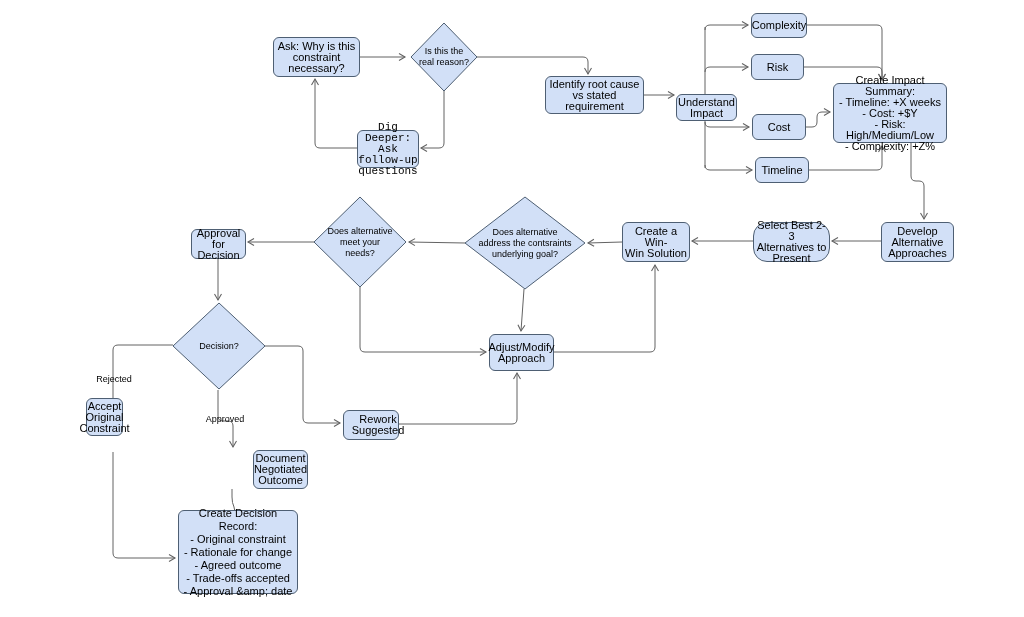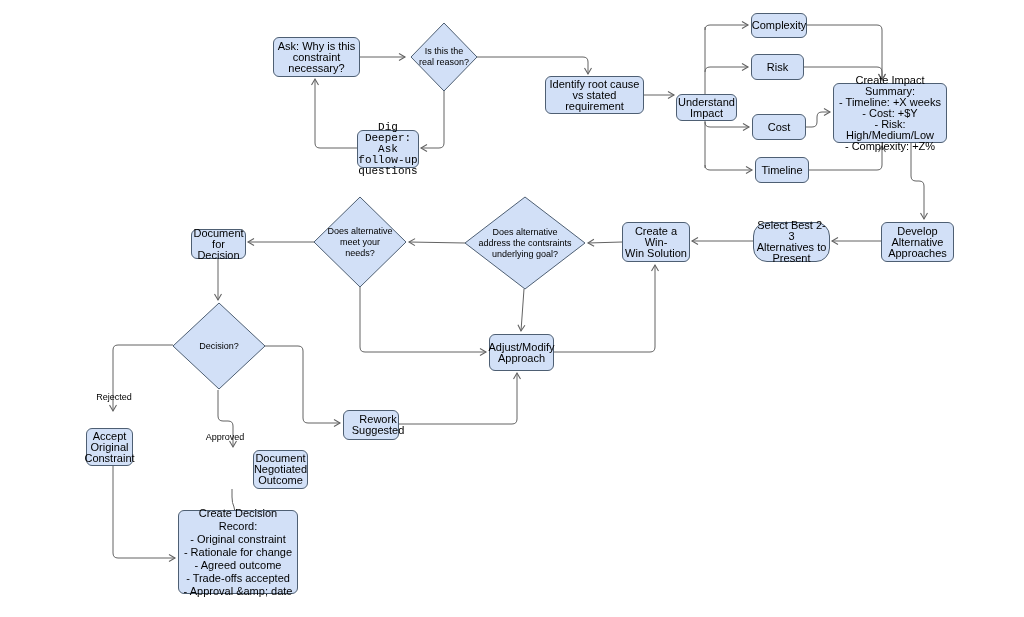--- a/index.html
+++ b/index.html
@@ -13,21 +13,21 @@
   polygon.diamond{fill:#d2e0f7;stroke:#4e5f73;stroke-width:1;stroke-linejoin:round;}
   .node{
     position:absolute;box-sizing:border-box;background:#d2e0f7;border:1px solid #4e5f73;
     border-radius:6px;display:flex;align-items:center;justify-content:center;
     text-align:center;font-size:11px;line-height:11px;white-space:pre-line;padding:1px 2px;
   }
   .dlabel{
     position:absolute;display:flex;align-items:center;justify-content:center;
     text-align:center;font-size:9px;line-height:11px;white-space:pre-line;pointer-events:none;
   }
-  .elabel{position:absolute;font-size:9px;line-height:10px;text-align:center;margin-top:18px;}
+  .elabel{position:absolute;font-size:9px;line-height:10px;text-align:center;}
   .lh13{line-height:13px;}
 </style>
 </head>
 <body>
 
 <div class="canvas">
 
   <svg class="edges" width="1024" height="617" viewBox="0 0 1024 617">
     <defs>
       <marker id="arw" markerWidth="10" markerHeight="10" refX="7.5" refY="4.5" orient="auto" markerUnits="userSpaceOnUse">
@@ -105,30 +105,30 @@
 - Risk: High/Medium/Low
 - Complexity: +Z%</div>
 
   <div class="node" style="left:753px;top:222px;width:77px;height:40px;border-radius:14px;">Select Best 2-3
 Alternatives to
 Present</div>
 
   <div class="node" style="left:622px;top:222px;width:68px;height:40px;">Create a Win-
 Win Solution</div>
 
-  <div class="node" style="left:191px;top:229px;width:55px;height:30px;">Document for
+  <div class="node" style="left:191px;top:229px;width:55px;height:30px;">Approval for
 Decision</div>
 
   <div class="node" style="left:489px;top:334px;width:65px;height:37px;">Adjust/Modify
 Approach</div>
 
   <div class="node" style="left:343px;top:410px;width:56px;height:30px;padding-left:16px;">Rework
 Suggested</div>
 
-  <div class="node" style="left:86px;top:428px;width:47px;height:38px;">Accept
+  <div class="node" style="left:86px;top:398px;width:37px;height:38px;">Accept
 Original
 Constraint</div>
 
   <div class="node" style="left:205px;top:450px;width:55px;height:39px;margin-left:48px;">Document
 Negotiated
 Outcome</div>
 
   <div class="node lh13" style="left:178px;top:510px;width:120px;height:84px;">Create Decision Record:
 - Original constraint
 - Rationale for change

